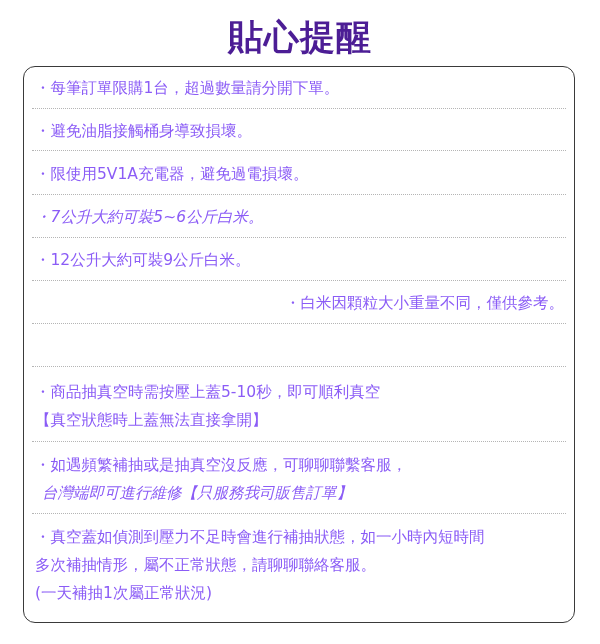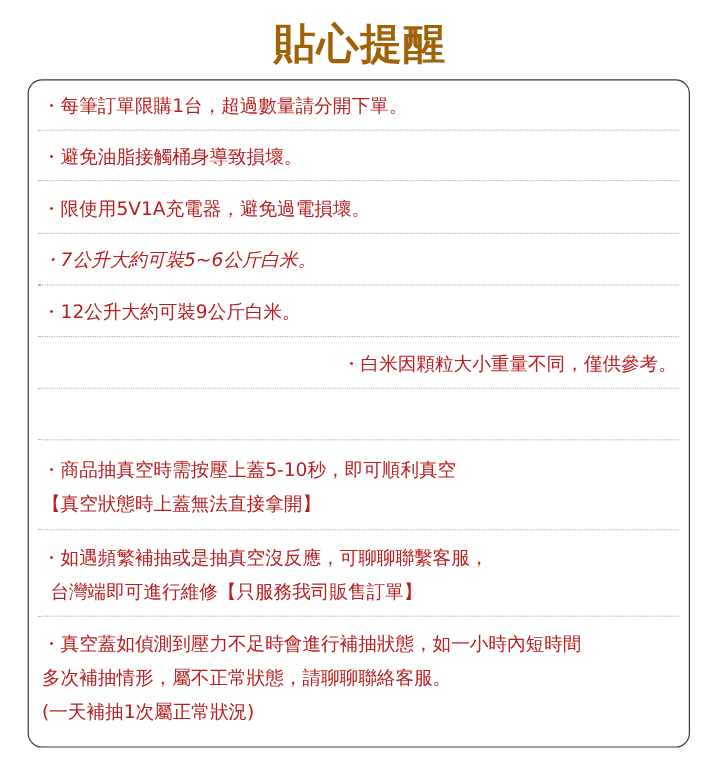--- a/index.html
+++ b/index.html
@@ -16,21 +16,21 @@
       color: #2a2a2a;
     }
     .title {
       position: absolute;
       left: 0;
       top: 12px;
       width: 600px;
       text-align: center;
       font-size: 35px;
       font-weight: bold;
-      color: #a16207;
+      color: #4c1d95;
       letter-spacing: 1px;
       line-height: 50px;
     }
     .box {
       position: absolute;
       left: 23px;
       top: 66px;
       width: 552px;
       height: 557px;
       border: 1.6px solid #3a3a3a;
@@ -40,28 +40,29 @@
     }
     .item {
       position: absolute;
       left: 0;
       width: 100%;
       box-sizing: border-box;
       padding-left: 11px;
       padding-right: 10px;
       font-size: 15.5px;
       line-height: 28px;
-      color: #b91c1c;
+      color: #8b5cf6;
     }
     .item .line {
       display: block;
       white-space: nowrap;
     }
     .item .line.indent {
       padding-left: 7px;
+      font-style: italic;
     }
     .divider {
       position: absolute;
       left: 8px;
       right: 8px;
       height: 0;
       border-top: 1.5px dotted #b5b5b5;
     }
   </style>
 </head>

